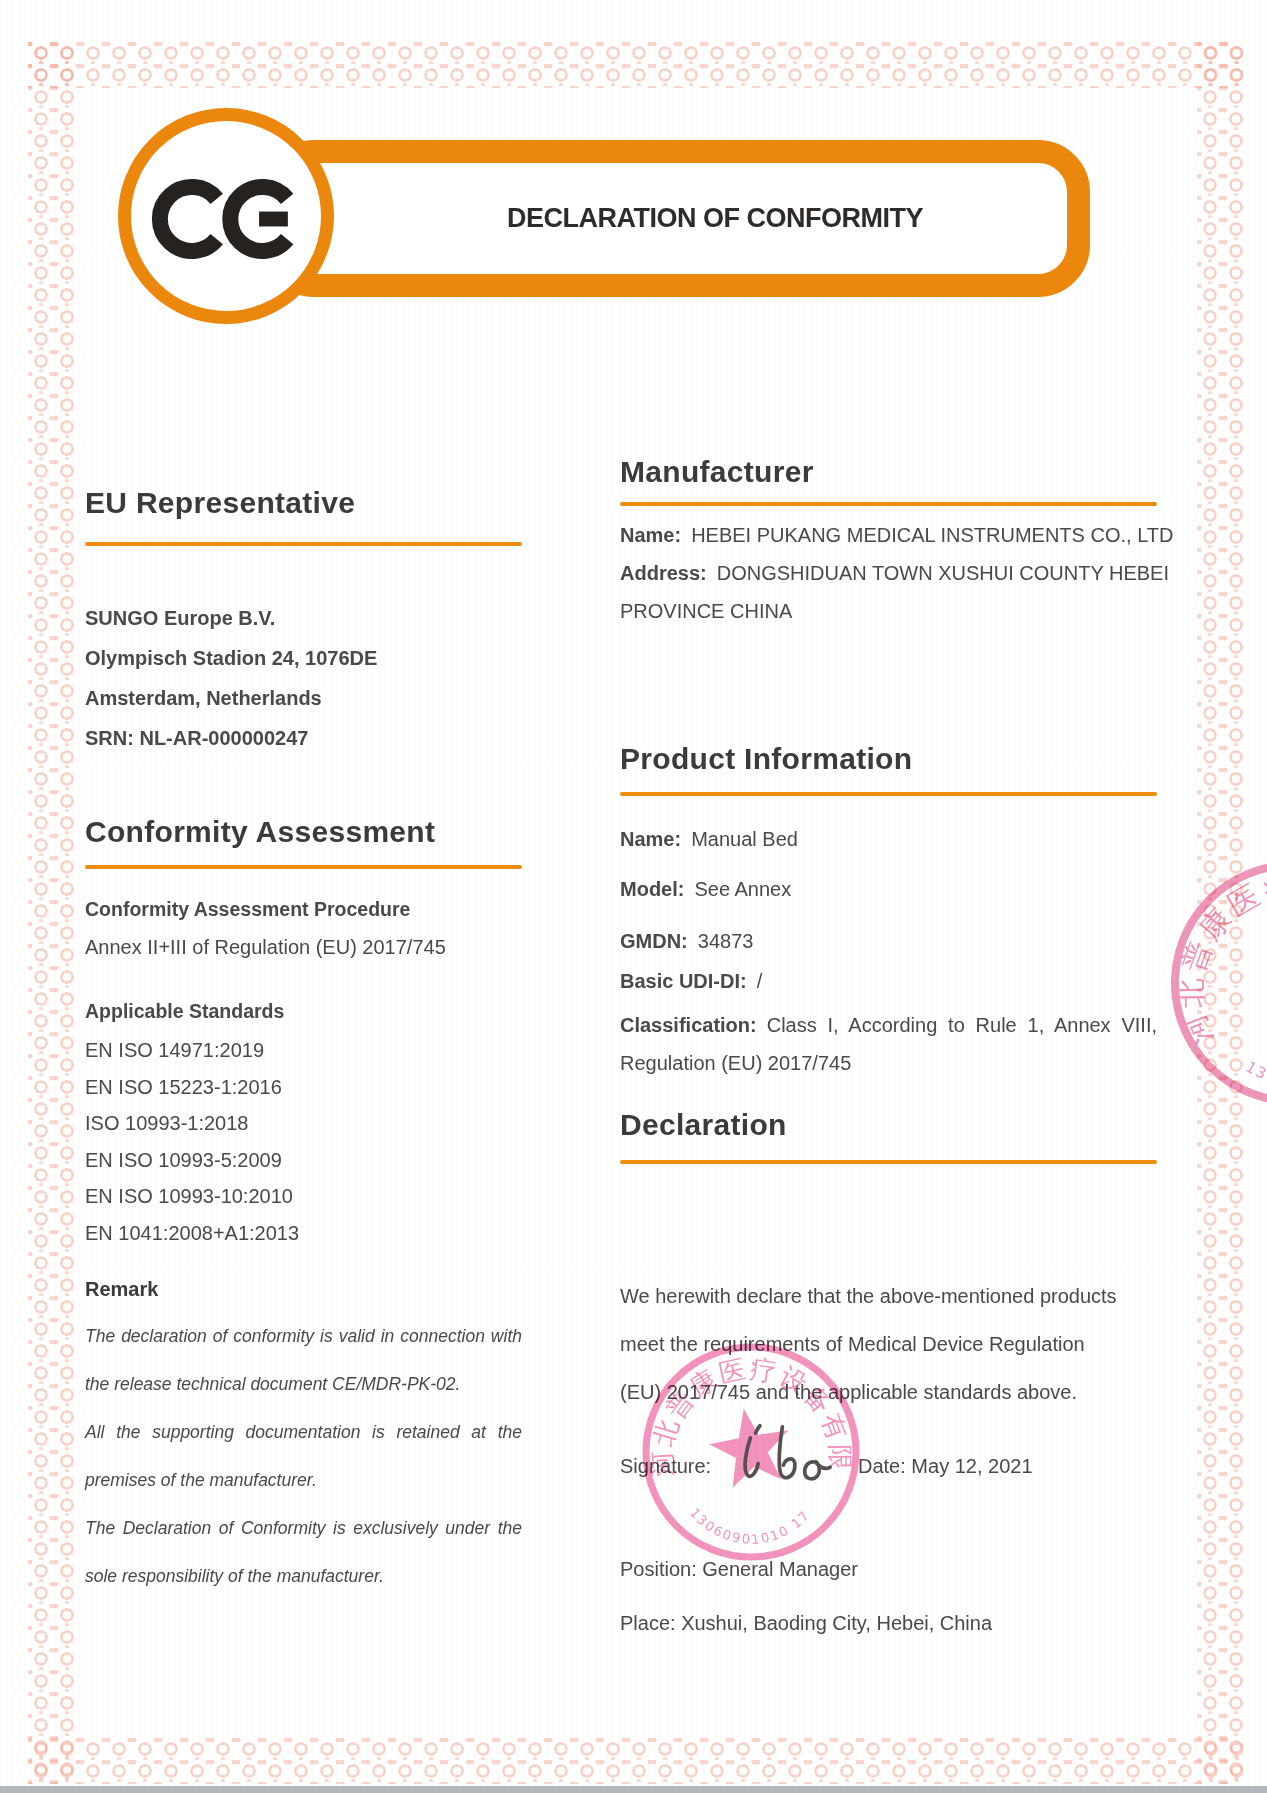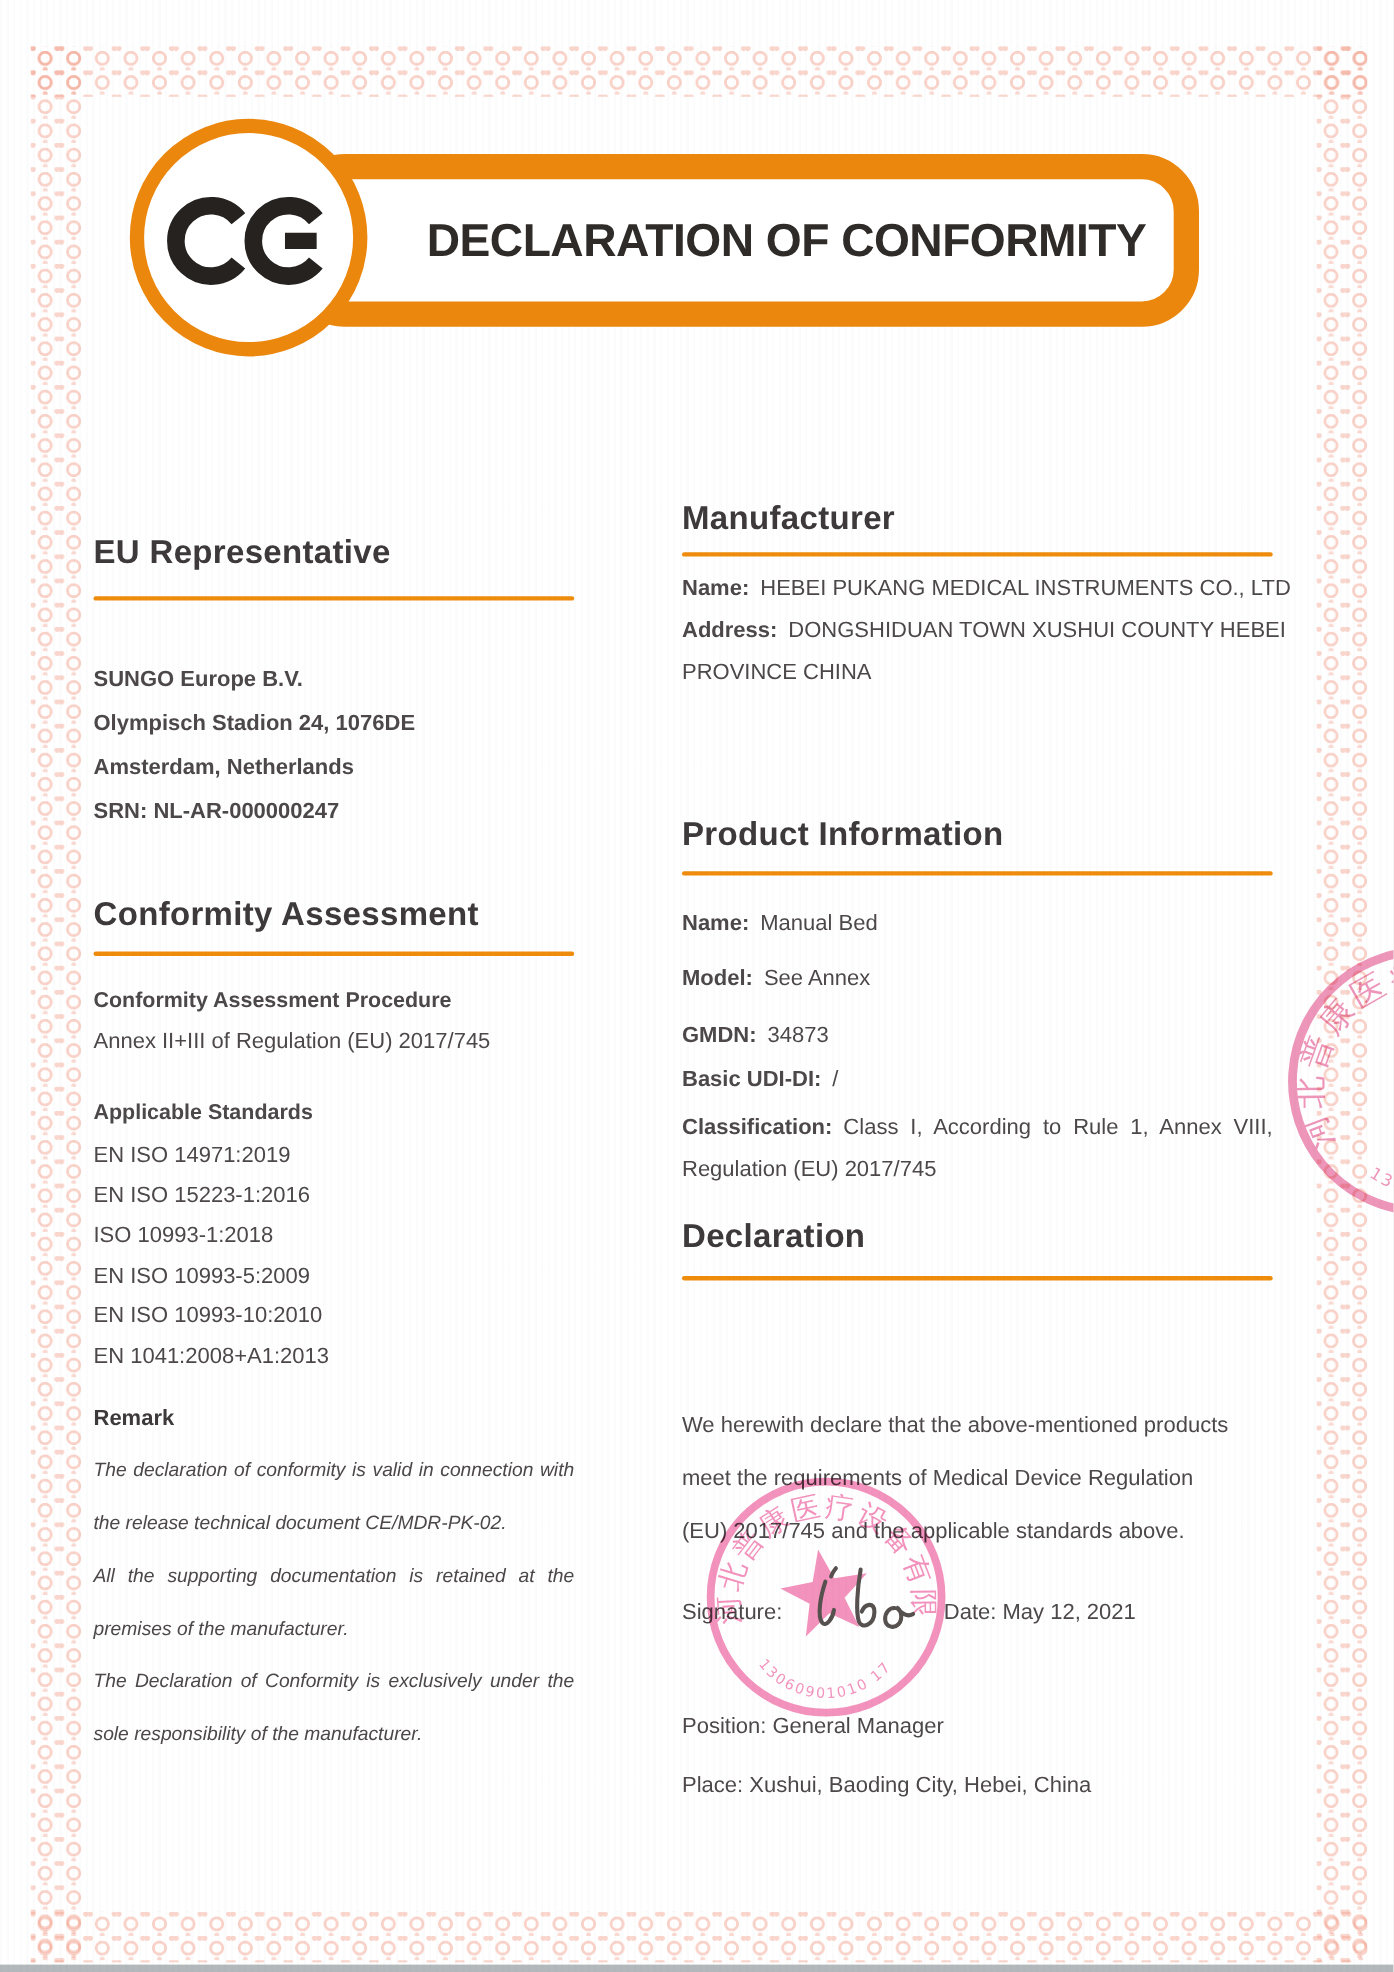--- a/index.html
+++ b/index.html
@@ -32,21 +32,21 @@
   .lace.right{left:1197px;width:46px;top:42px;height:1742px;}
   .scan-strip{position:absolute;left:0;right:0;bottom:0;height:7px;background:#b3b8bb;}
 
   
   .banner{
     position:absolute;left:262px;top:140px;width:828px;height:157px;
     box-sizing:border-box;border:23px solid #EC870E;border-radius:52px;
     background:#fff;display:flex;flex-direction:column;justify-content:center;
     align-items:center;padding-left:78px;z-index:1;
   }
-  .banner .title{font-size:42px;font-weight:bold;color:#2F2B28;letter-spacing:-.5px;white-space:nowrap;}
+  .banner .title{font-size:27px;font-weight:bold;color:#2F2B28;letter-spacing:-.5px;white-space:nowrap;}
   .banner .subtitle{font-size:20px;font-weight:bold;color:#2F2B28;margin-top:6px;white-space:nowrap;}
   .ce-badge{
     position:absolute;left:118px;top:108px;width:216px;height:216px;
     box-sizing:border-box;border:13px solid #EC870E;border-radius:50%;
     background:#fff;z-index:2;display:flex;align-items:center;justify-content:center;
   }
   .ce-badge svg{width:150px;height:96px;margin-top:6px;}
   .sr-only{position:absolute;width:1px;height:1px;overflow:hidden;clip:rect(0 0 0 0);white-space:nowrap;}
 
   

